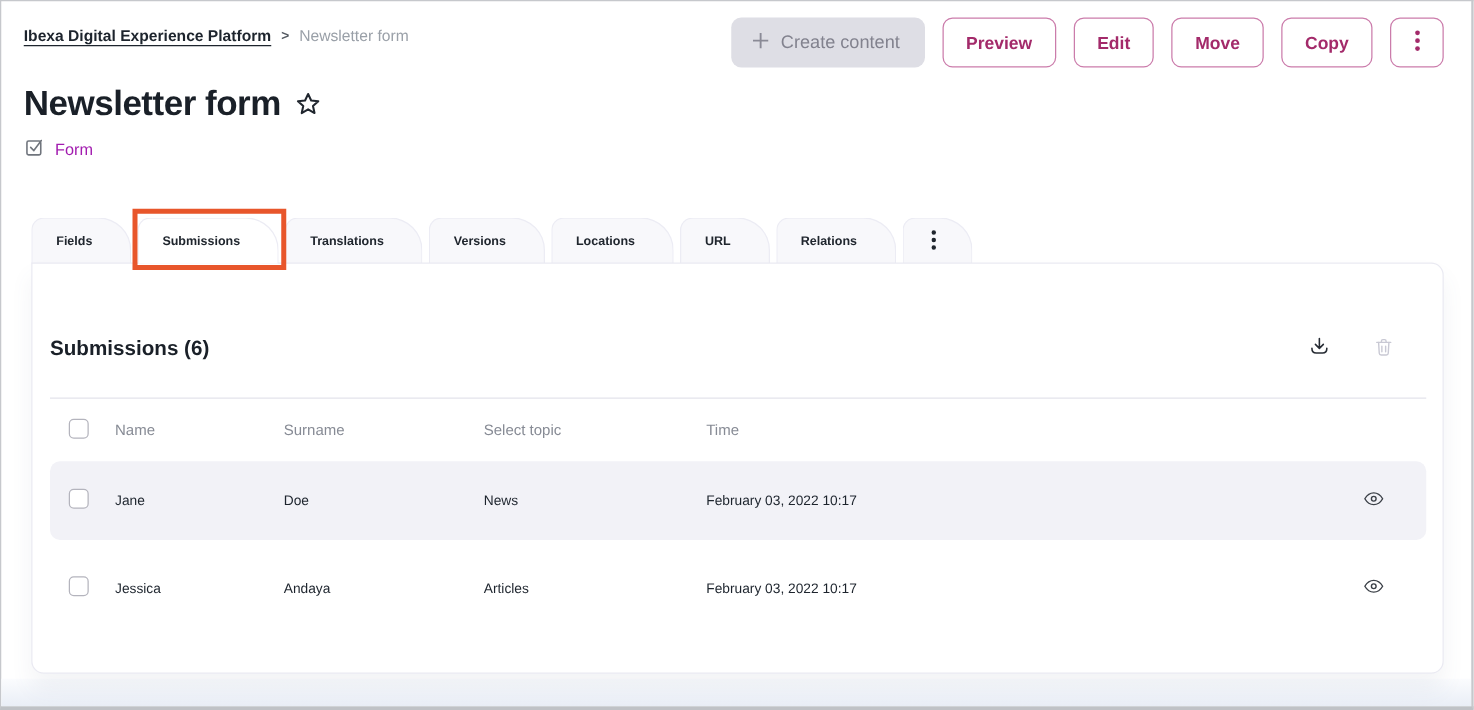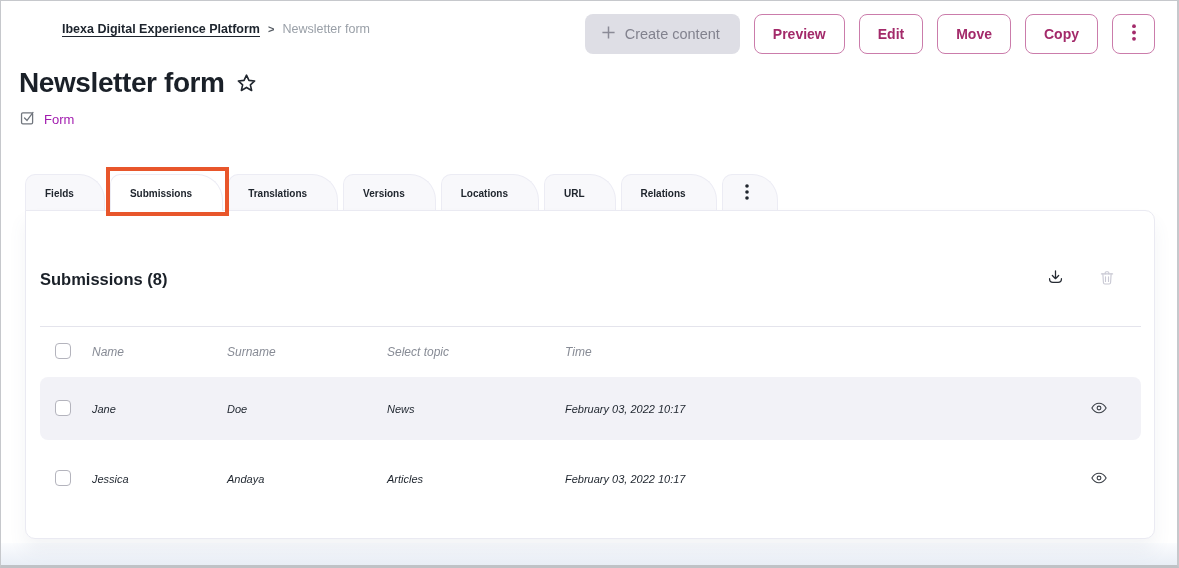--- a/index.html
+++ b/index.html
@@ -13,21 +13,21 @@
   }
   .bottom-strip {
     position:absolute; left:0; right:0; bottom:0; height:22px;
     background:linear-gradient(180deg,#fbfcfe 0%,#e9eef6 100%); z-index:0;
   }
 
   
   .topbar { display:flex; justify-content:space-between; align-items:flex-start;
             padding:13px 22px 0 18px; position:relative; z-index:2; }
   .breadcrumb { margin-top:8px; font-size:12.5px; color:#9aa0a8; display:flex; gap:8px; align-items:center; white-space:nowrap; }
-  .breadcrumb .crumb-root { color:#1d242d; font-weight:700; text-decoration:underline; text-underline-offset:3px; cursor:pointer;margin-left:43px; }
+  .breadcrumb .crumb-root { color:#1d242d; font-weight:700; text-decoration:underline; text-underline-offset:3px; cursor:pointer; }
   .breadcrumb .crumb-sep { color:#545a62; font-weight:700; font-size:11px; }
 
   .actions { display:flex; gap:14px; align-items:center; }
   .btn { height:40px; border-radius:8px; font-size:14px; display:flex; align-items:center;
          justify-content:center; cursor:pointer; font-family:inherit; }
   .btn-create { background:#dedee5; color:#82828e; border:none; padding:0 20px 0 16px; gap:9px; font-size:14.5px;justify-content:space-between; }
   .btn-create svg { stroke:#8a8a96; }
   .btn-outline { background:#fff; border:1px solid #cb7cab; color:#a32a6a; font-weight:600; padding:0 18px; }
   .btn-dots { background:#fff; border:1px solid #cb7cab; width:43px; padding:0; color:#a32a6a; }
 
@@ -51,21 +51,21 @@
 
   
   .card { position:relative; background:#fff; border:1px solid #eaeaf2; margin-top:-1px;
           border-radius:0 10px 10px 10px; height:329px;
           box-shadow:0 12px 18px rgba(80,95,130,0.07); z-index:1; }
   .card-header { display:flex; justify-content:space-between; align-items:center; padding:57px 38px 0 14px; }
   .panel-title { font-size:16.5px; font-weight:700; color:#1a2028; }
   .panel-icons { display:flex; gap:33px; align-items:center; }
   .icon-btn { background:none; border:none; padding:0; cursor:pointer; display:flex; }
 
-  .table-wrap { margin:36px 13px 0 14px; border-top:1px solid #e4e4ec;font-style:italic; }
+  .table-wrap { margin:28px 13px 0 14px; border-top:1px solid #e4e4ec; }
   .grid-row { display:grid; grid-template-columns:52px 135px 160px 178px 1fr 84px; align-items:center; }
   .thead { height:50px; font-size:12px; color:#878b95; }
   .trow { height:63px; font-size:11px; color:#1d242d; border-radius:8px; margin-bottom:7px; }
   .trow--highlighted { background:#f2f2f7; }
   .cell-check { padding-left:15px; }
   .checkbox { width:16px; height:16px; border:1px solid #b4b4bd; border-radius:4px; background:#fff;
               display:inline-block; cursor:pointer; }
   .cell-eye { display:flex; justify-content:center; }
 </style>
 </head>
@@ -141,21 +141,21 @@
               <circle cx="2" cy="2" r="1.8"></circle>
               <circle cx="2" cy="8" r="1.8"></circle>
               <circle cx="2" cy="14" r="1.8"></circle>
             </svg>
         </span>
       </div>
     </div>
 
     <div class="card">
       <div class="card-header">
-        <span class="panel-title">Submissions (8)</span>
+        <span class="panel-title">Submissions (6)</span>
         <span class="panel-icons">
           <button class="icon-btn">
             <span>
               <svg width="19" height="19" viewBox="0 0 24 24" fill="none" stroke="#262b33" stroke-width="1.6" stroke-linecap="round" stroke-linejoin="round">
                   <path d="M12 3.5v10M8 9.5l4 4 4-4"></path>
                   <path d="M4.5 13.5v.4c0 2.9 1.6 4.3 4.3 4.3h6.4c2.7 0 4.3-1.4 4.3-4.3v-.4"></path>
                 </svg>
             </span>
           </button>
           <button class="icon-btn">

